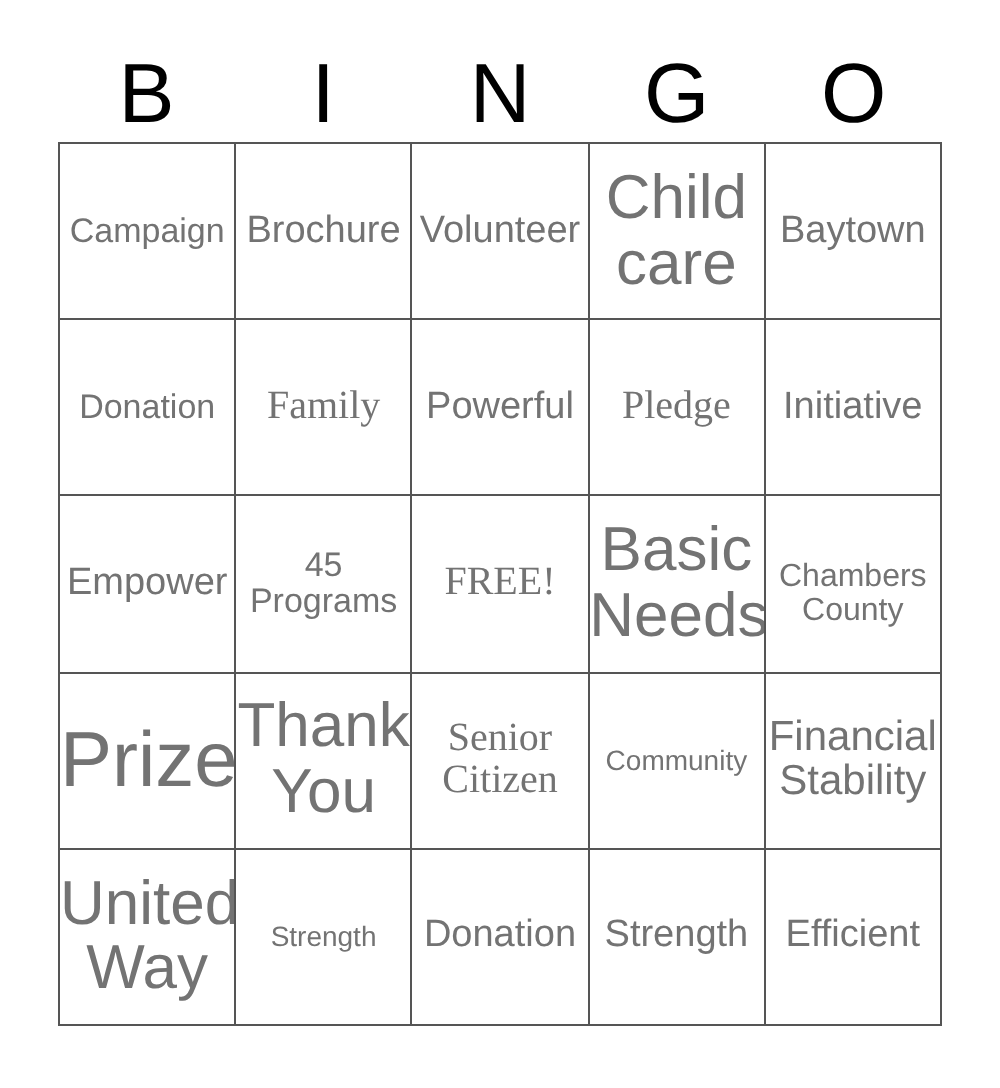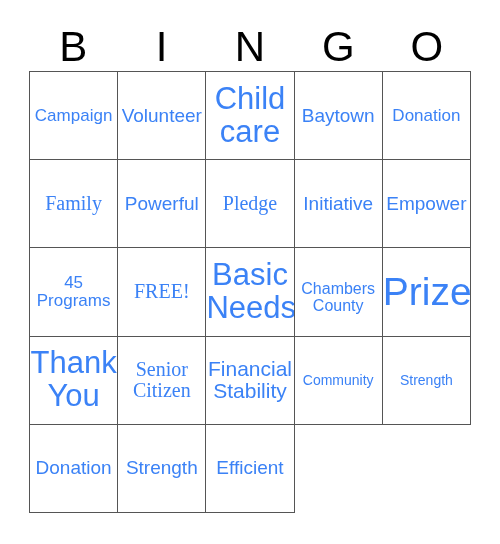--- a/index.html
+++ b/index.html
@@ -69,21 +69,21 @@
     justify-content: center;
     text-align: center;
     overflow: hidden;
     padding: 1px 0px;
     background: #ffffff;
   }
   .cell-text {
     display: block;
     width: 100%;
     line-height: 1.06;
-    color: #3b82f6;
+    color: #737373;
     white-space: pre-line;
     word-break: normal;
   }
 
   
   .fs-xs   { font-size: 14px; }
   .fs-sm   { font-size: 16px; margin-top: 12px; }
   .fs-smd  { font-size: 17px; }
   .fs-md   { font-size: 19px; }
   .fs-lg   { font-size: 21px; }
@@ -100,20 +100,23 @@
     <div class="header-letter">B</div>
     <div class="header-letter">I</div>
     <div class="header-letter">N</div>
     <div class="header-letter">G</div>
     <div class="header-letter">O</div>
   </div>
 
   <div id="bingo-grid">
       <div class="bingo-cell">
         <span class="cell-text fs-smd">Campaign</span>
+      </div>
+      <div class="bingo-cell">
+        <span class="cell-text fs-md">Brochure</span>
       </div>
       <div class="bingo-cell">
         <span class="cell-text fs-md">Volunteer</span>
       </div>
       <div class="bingo-cell">
         <span class="cell-text fs-huge">Child
 care</span>
       </div>
       <div class="bingo-cell">
         <span class="cell-text fs-md">Baytown</span>
@@ -156,25 +159,29 @@
       </div>
       <div class="bingo-cell">
         <span class="cell-text fs-huge">Thank
 You</span>
       </div>
       <div class="bingo-cell">
         <span class="cell-text fs-xxl">Senior
 Citizen</span>
       </div>
       <div class="bingo-cell">
+        <span class="cell-text fs-xs">Community</span>
+      </div>
+      <div class="bingo-cell">
         <span class="cell-text fs-lg">Financial
 Stability</span>
       </div>
       <div class="bingo-cell">
-        <span class="cell-text fs-xs">Community</span>
+        <span class="cell-text fs-huge">United
+Way</span>
       </div>
       <div class="bingo-cell">
         <span class="cell-text fs-xs">Strength</span>
       </div>
       <div class="bingo-cell">
         <span class="cell-text fs-md">Donation</span>
       </div>
       <div class="bingo-cell">
         <span class="cell-text fs-md">Strength</span>
       </div>

